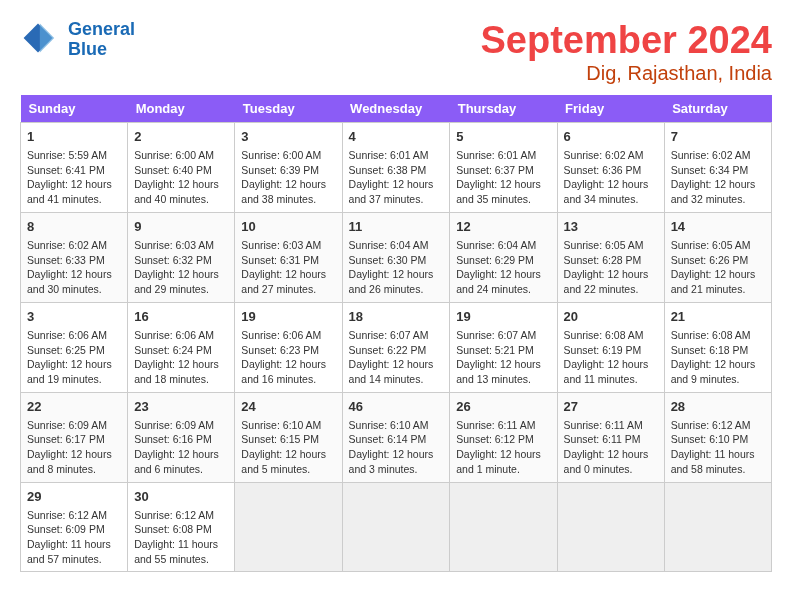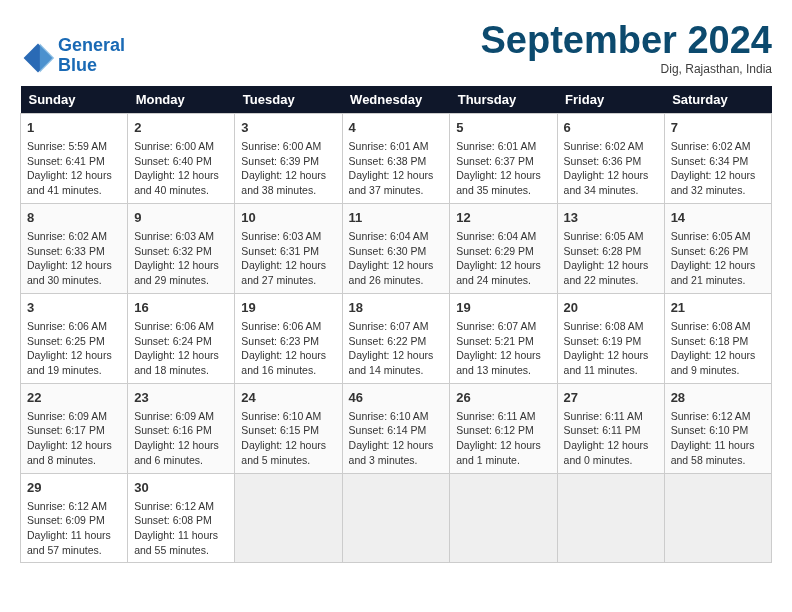--- a/index.html
+++ b/index.html
@@ -11,52 +11,51 @@
       padding: 20px;
     }
     .header {
       display: flex;
       justify-content: space-between;
       align-items: flex-start;
       margin-bottom: 10px;
     }
     .logo {
       display: flex;
-      align-items: flex-end;
-      gap: 2px;
-      margin-top: 16px;
+      align-items: flex-start;
+      gap: 12px;
     }
     .logo-text {
       font-size: 18px;
       font-weight: bold;
       line-height: 1.1;
     }
     .logo-text span { color: #1a6ab5; }
     .logo-icon {
       width: 36px;
       height: 36px;
     }
     .title-block { text-align: right; }
     .month-title {
       font-size: 38px;
       font-weight: bold;
-      color: #0c4a6e;
+      color: #ef4444;
       line-height: 1.1;
     }
     .subtitle {
-      font-size: 12px;
-      color: #404040;
+      font-size: 20px;
+      color: #c2410c;
     }
     table {
       width: 100%;
       border-collapse: collapse;
       font-size: 11px;
     }
     thead tr th {
-      background: #0f172a;
+      background: #8b5cf6;
       color: #fff;
       text-align: left;
       padding: 6px 8px;
       font-size: 13px;
       font-weight: bold;
     }
     tbody tr td {
       border: 1px solid #ccc;
       vertical-align: top;
       padding: 5px 6px;

